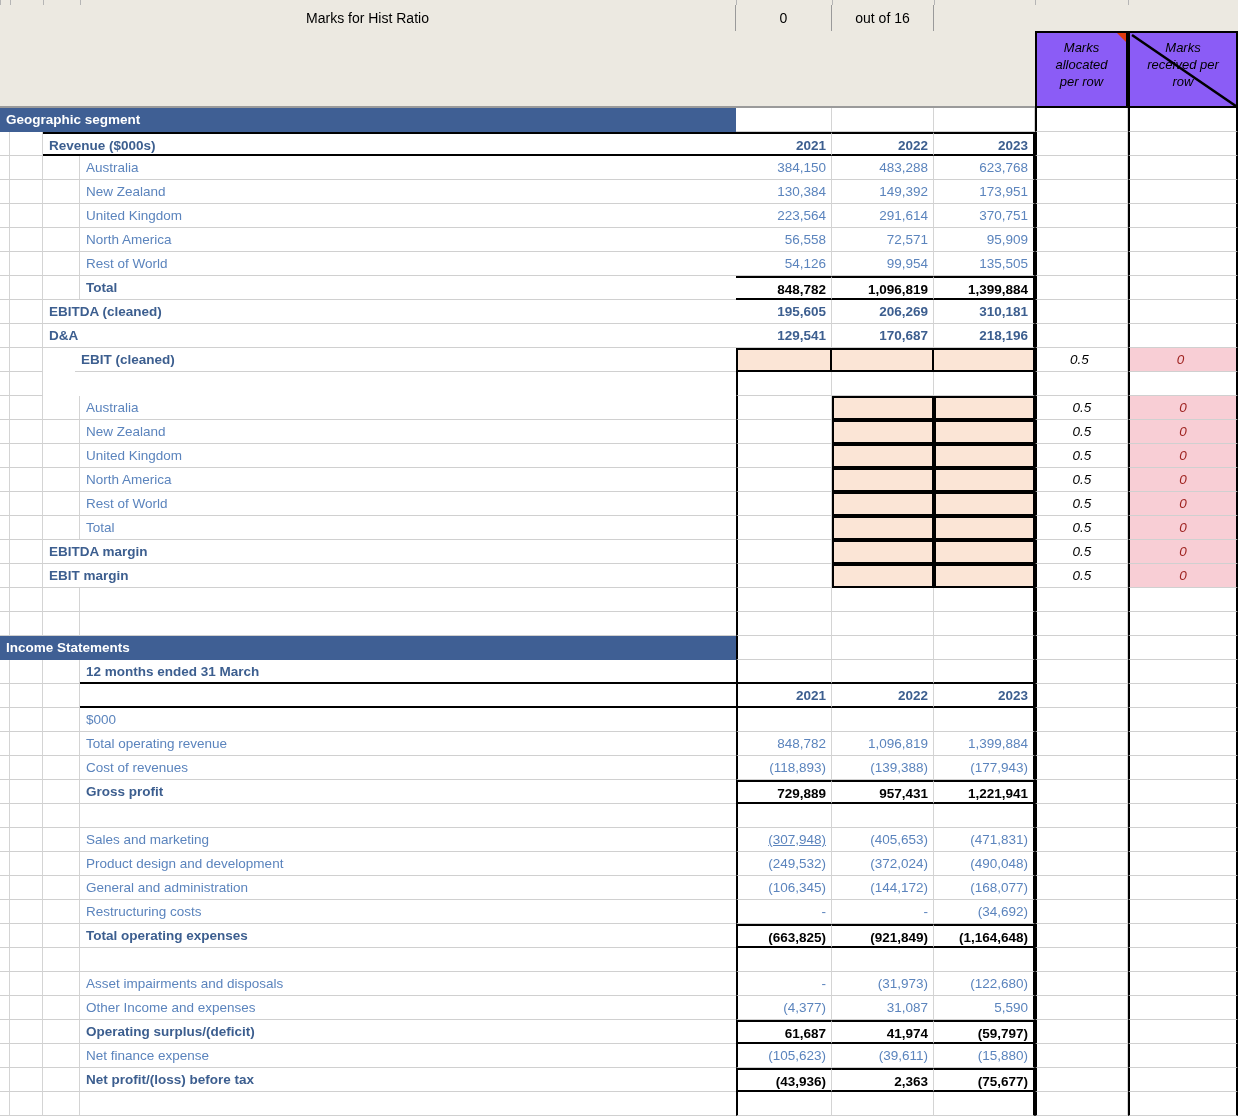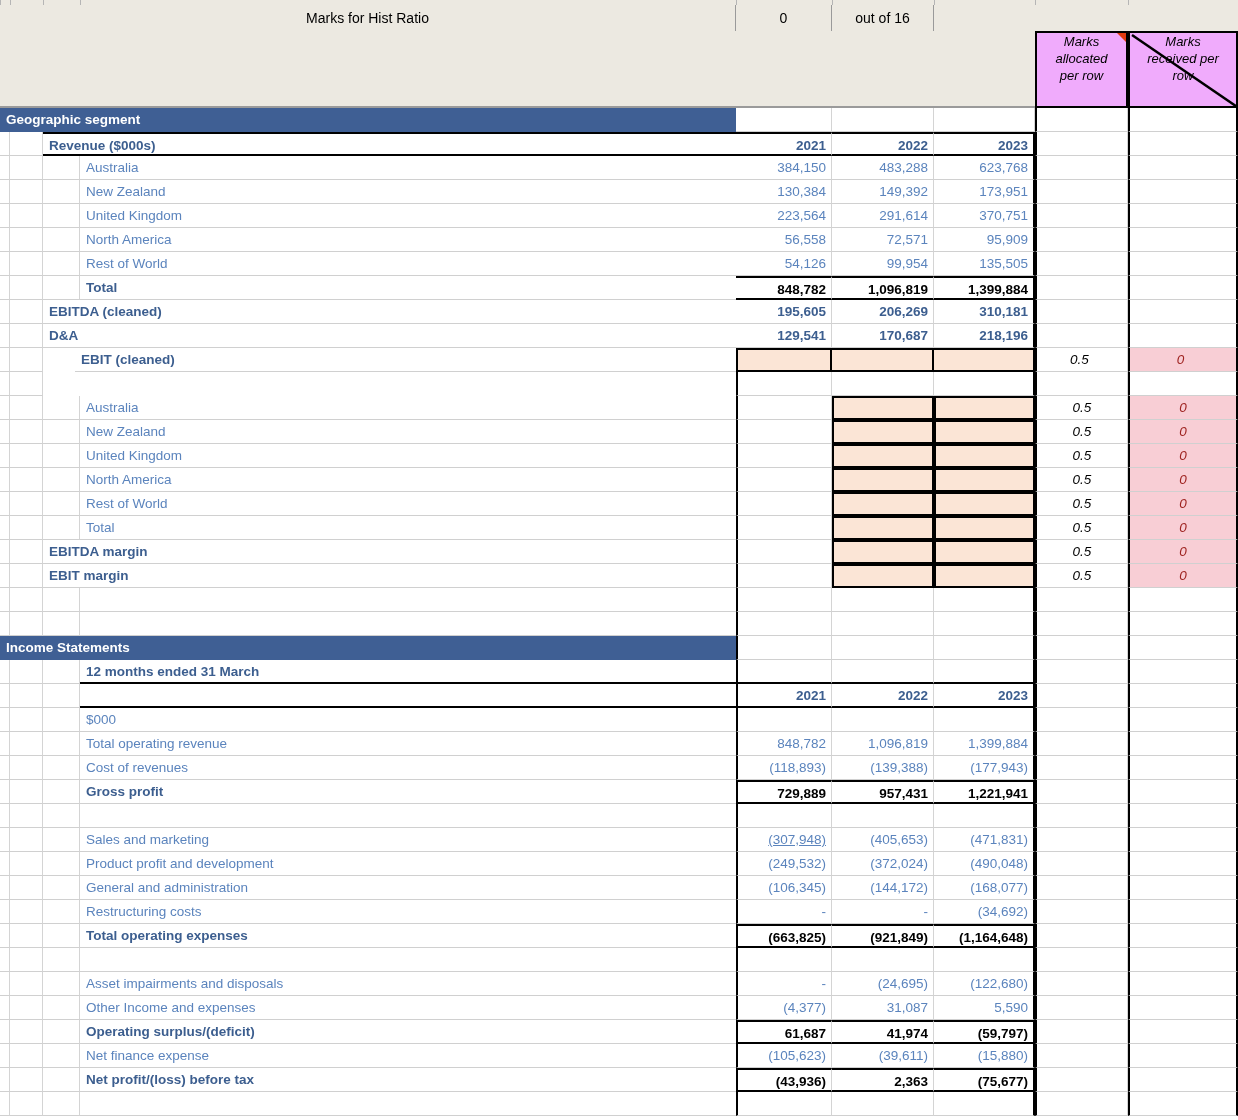--- a/index.html
+++ b/index.html
@@ -30,23 +30,23 @@
 
   
   .banner{position:absolute;left:0;top:0;height:24px;background:#3f5f94;color:#fff;
           font-weight:bold;font-size:13.5px;line-height:24px;padding-left:6px;
           box-sizing:border-box;width:736px;}
 
   
   .hdrstrip{position:absolute;left:0;width:1238px;background:#ece9e1;box-sizing:border-box;}
   .hcell{position:absolute;box-sizing:border-box;background:#ece9e1;
          border-right:1px solid #9a9a9a;font-size:14px;}
-  .marksbox{position:absolute;box-sizing:border-box;background:#f0abfc;
+  .marksbox{position:absolute;box-sizing:border-box;background:#8b5cf6;
             border:2px solid #000;font-style:italic;font-size:13px;
-            text-align:center;line-height:17px;}
+            text-align:center;line-height:17px;padding-top:6px;}
   .redtri{position:absolute;width:0;height:0;border-top:9px solid #e03a10;
           border-left:9px solid transparent;right:0;top:0;}
 
   
   .peach{background:#fbe5d6;}
   .pink{background:#f8ced5;}
   .redtxt{color:#9e2320;}
 </style>
 </head>
 <body>
@@ -344,21 +344,21 @@
     <div class="cell cC" style="top:828px;"></div>
     <div class="cell spanD blue" style="top:828px;padding-left:6px;border-right:none;">Sales and marketing</div>
     <div class="cell c21 num blue" style="top:828px;border-left:2px solid #000;text-decoration:underline;">(307,948)</div>
     <div class="cell c22 num blue" style="top:828px;">(405,653)</div>
     <div class="cell c23 num blue" style="top:828px;border-right:2px solid #000;">(471,831)</div>
     <div class="cell cAlloc" style="top:828px;border-left:2px solid #000;"></div>
     <div class="cell cRecv" style="top:828px;border-left:2px solid #000;border-right:2px solid #000;"></div>
     <div class="cell cA" style="top:852px;"></div>
     <div class="cell cB" style="top:852px;"></div>
     <div class="cell cC" style="top:852px;"></div>
-    <div class="cell spanD blue" style="top:852px;padding-left:6px;border-right:none;">Product profit and development</div>
+    <div class="cell spanD blue" style="top:852px;padding-left:6px;border-right:none;">Product design and development</div>
     <div class="cell c21 num blue" style="top:852px;border-left:2px solid #000;">(249,532)</div>
     <div class="cell c22 num blue" style="top:852px;">(372,024)</div>
     <div class="cell c23 num blue" style="top:852px;border-right:2px solid #000;">(490,048)</div>
     <div class="cell cAlloc" style="top:852px;border-left:2px solid #000;"></div>
     <div class="cell cRecv" style="top:852px;border-left:2px solid #000;border-right:2px solid #000;"></div>
     <div class="cell cA" style="top:876px;"></div>
     <div class="cell cB" style="top:876px;"></div>
     <div class="cell cC" style="top:876px;"></div>
     <div class="cell spanD blue" style="top:876px;padding-left:6px;border-right:none;">General and administration</div>
     <div class="cell c21 num blue" style="top:876px;border-left:2px solid #000;">(106,345)</div>
@@ -391,21 +391,21 @@
     <div class="cell c21 num blue" style="top:948px;border-left:2px solid #000;"></div>
     <div class="cell c22 num blue" style="top:948px;"></div>
     <div class="cell c23 num blue" style="top:948px;border-right:2px solid #000;"></div>
     <div class="cell cAlloc" style="top:948px;border-left:2px solid #000;"></div>
     <div class="cell cRecv" style="top:948px;border-left:2px solid #000;border-right:2px solid #000;"></div>
     <div class="cell cA" style="top:972px;"></div>
     <div class="cell cB" style="top:972px;"></div>
     <div class="cell cC" style="top:972px;"></div>
     <div class="cell spanD blue" style="top:972px;padding-left:6px;border-right:none;">Asset impairments and disposals</div>
     <div class="cell c21 num blue" style="top:972px;border-left:2px solid #000;">-</div>
-    <div class="cell c22 num blue" style="top:972px;">(24,695)</div>
+    <div class="cell c22 num blue" style="top:972px;">(31,973)</div>
     <div class="cell c23 num blue" style="top:972px;border-right:2px solid #000;">(122,680)</div>
     <div class="cell cAlloc" style="top:972px;border-left:2px solid #000;"></div>
     <div class="cell cRecv" style="top:972px;border-left:2px solid #000;border-right:2px solid #000;"></div>
     <div class="cell cA" style="top:996px;"></div>
     <div class="cell cB" style="top:996px;"></div>
     <div class="cell cC" style="top:996px;"></div>
     <div class="cell spanD blue" style="top:996px;padding-left:6px;border-right:none;">Other Income and expenses</div>
     <div class="cell c21 num blue" style="top:996px;border-left:2px solid #000;">(4,377)</div>
     <div class="cell c22 num blue" style="top:996px;">31,087</div>
     <div class="cell c23 num blue" style="top:996px;border-right:2px solid #000;">5,590</div>

